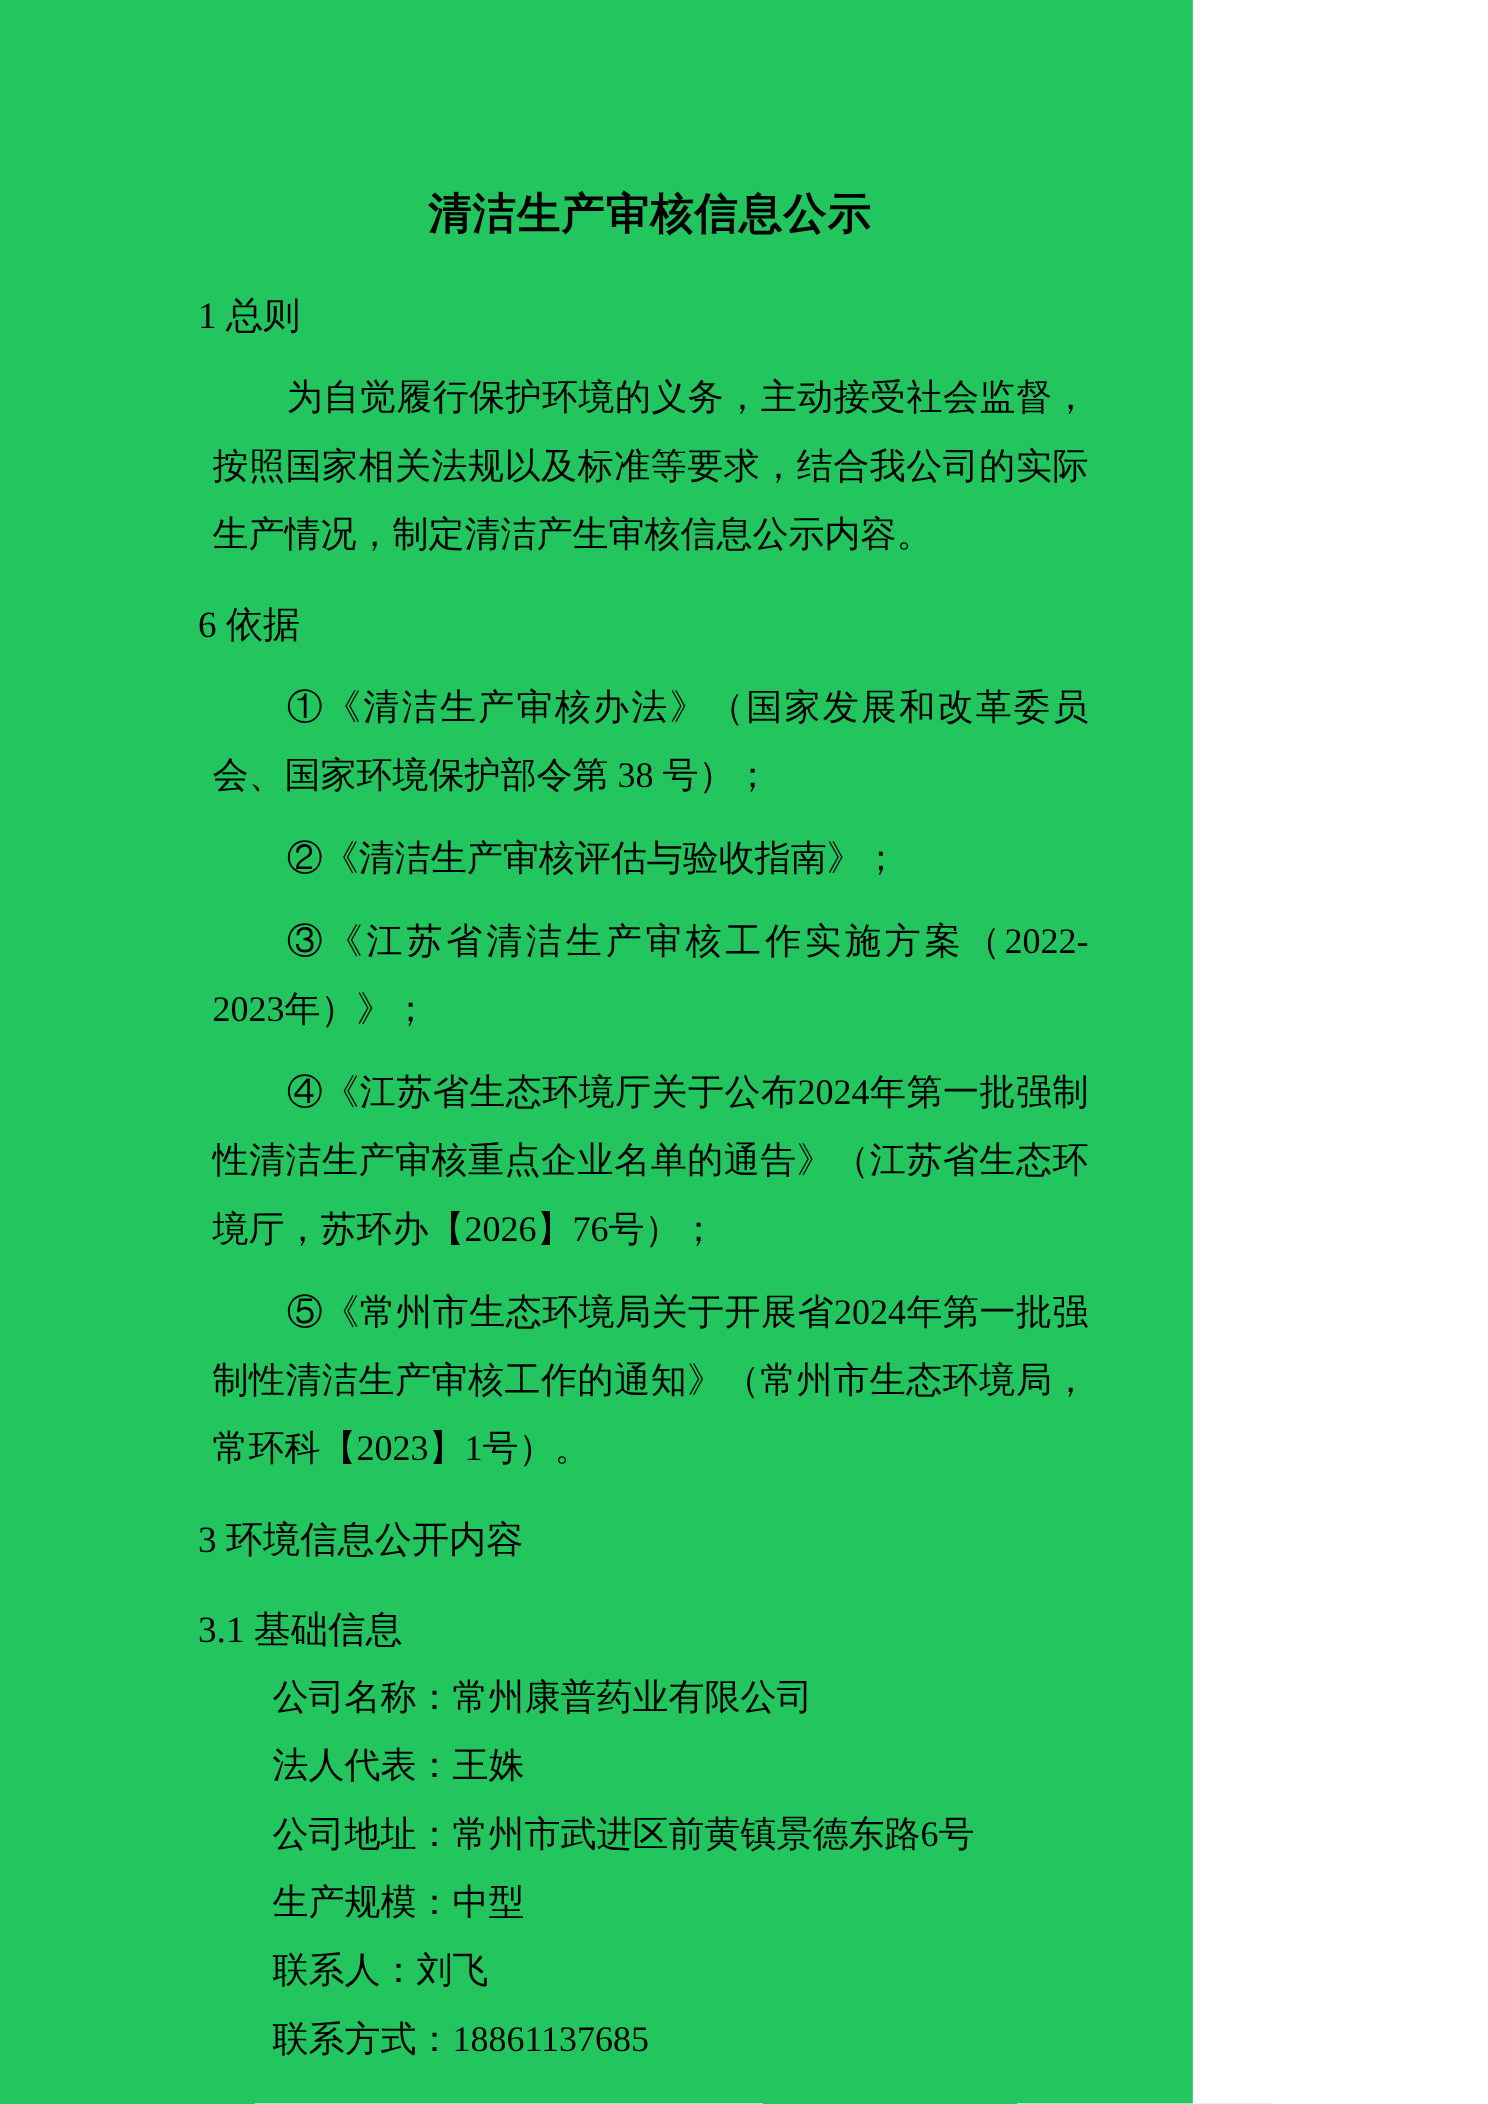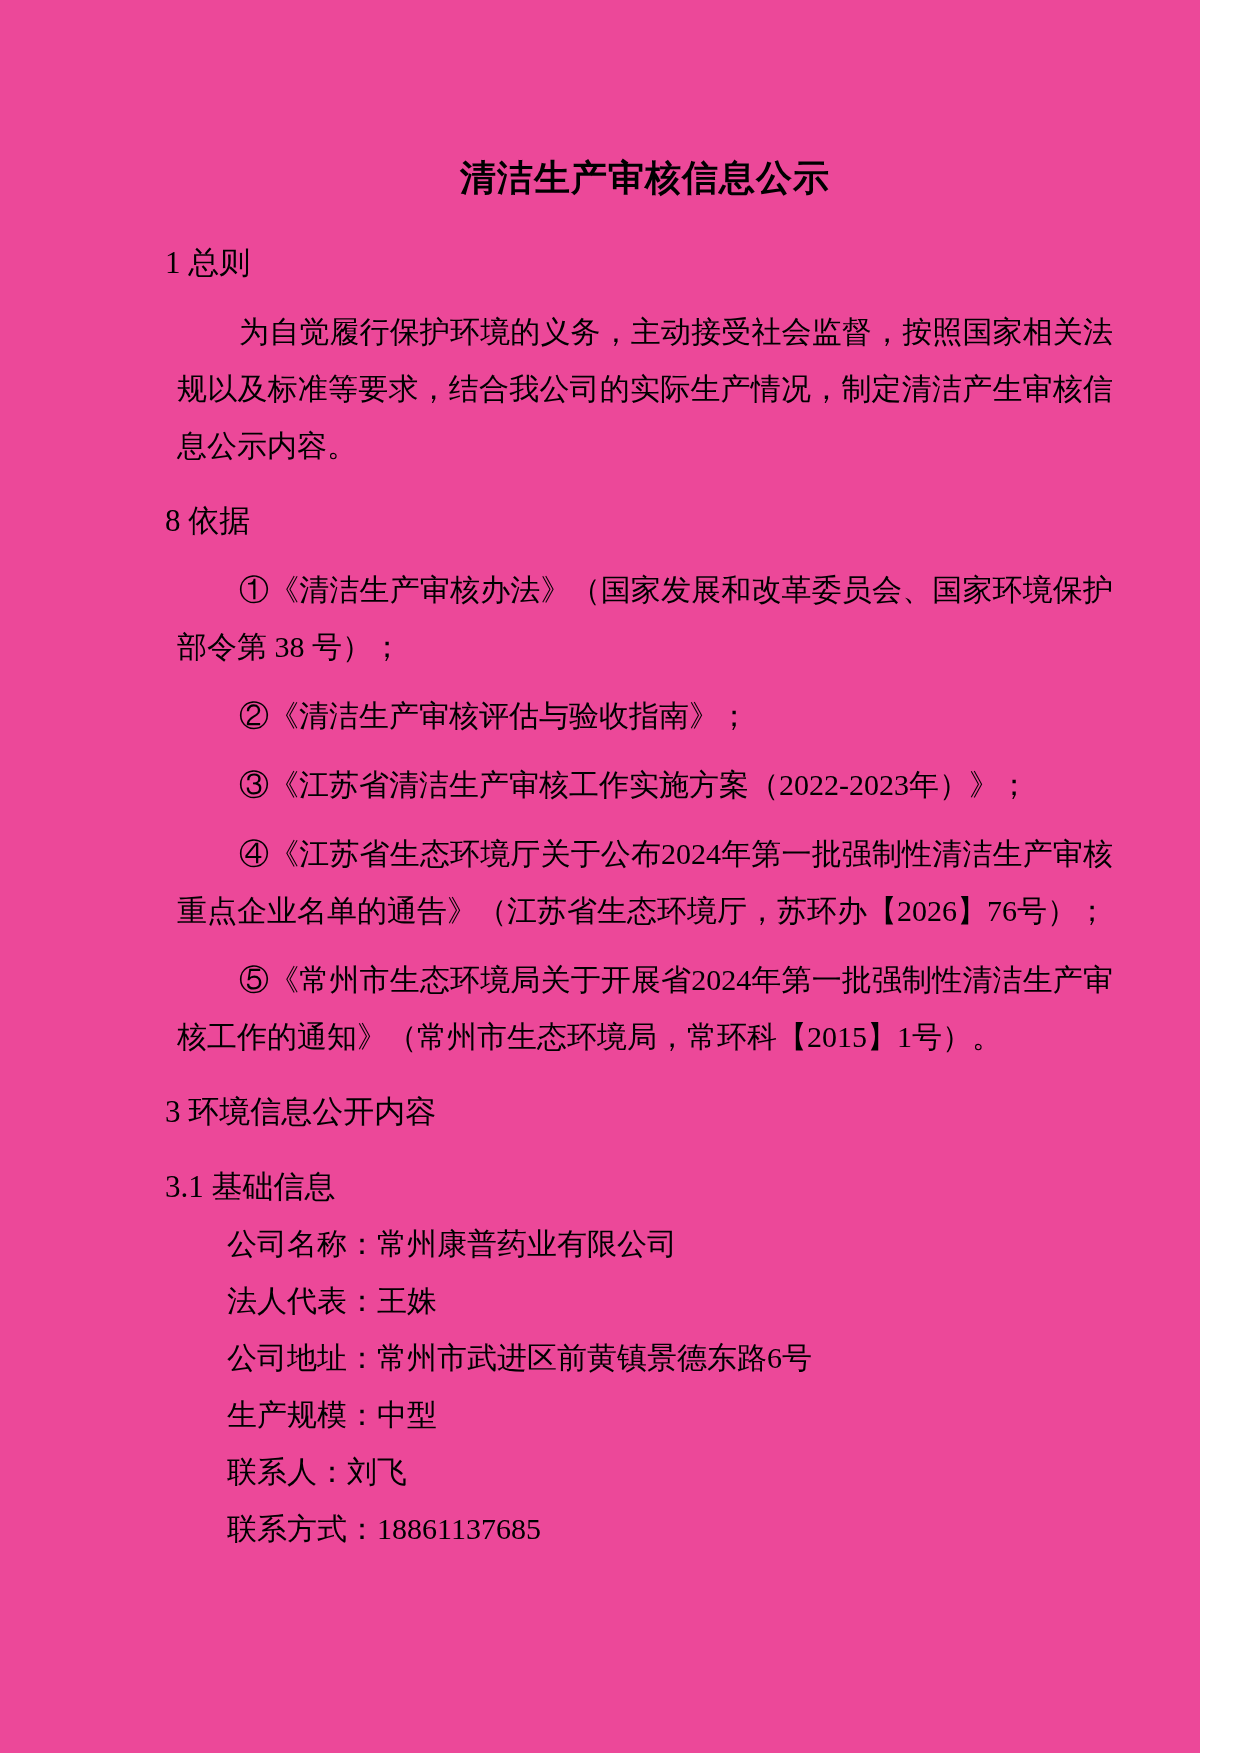--- a/index.html
+++ b/index.html
@@ -8,25 +8,25 @@
     background: #ffffff;
   }
   body {
     width: 1240px;
     height: 1753px;
     font-family: "Liberation Serif", "DejaVu Serif", serif;
     color: #000000;
   }
   .page {
     box-sizing: border-box;
-    width: 1200px;
+    width: 994px;
     height: 1753px;
     padding: 150px 75px 0 165px;
     overflow: hidden;
-    background: #ec4899;
+    background: #22c55e;
   }
   .doc-title {
     font-size: 36px;
     font-weight: bold;
     text-align: center;
     line-height: 57px;
     margin: 0 0 27px 0;
     letter-spacing: 1px;
   }
   .heading {
@@ -53,27 +53,27 @@
 <body>
 
 <div class="page">
 
   <div class="doc-title">清洁生产审核信息公示</div>
 
   <div class="heading">1 总则</div>
 
   <p class="body-para">为自觉履行保护环境的义务，主动接受社会监督，按照国家相关法规以及标准等要求，结合我公司的实际生产情况，制定清洁产生审核信息公示内容。</p>
 
-  <div class="heading">8 依据</div>
+  <div class="heading">6 依据</div>
 
   <p class="body-para">①《清洁生产审核办法》（国家发展和改革委员会、国家环境保护部令第 38 号）；</p>
   <p class="body-para">②《清洁生产审核评估与验收指南》；</p>
   <p class="body-para">③《江苏省清洁生产审核工作实施方案（2022-2023年）》；</p>
   <p class="body-para">④《江苏省生态环境厅关于公布2024年第一批强制性清洁生产审核重点企业名单的通告》（江苏省生态环境厅，苏环办【2026】76号）；</p>
-  <p class="body-para">⑤《常州市生态环境局关于开展省2024年第一批强制性清洁生产审核工作的通知》（常州市生态环境局，常环科【2015】1号）。</p>
+  <p class="body-para">⑤《常州市生态环境局关于开展省2024年第一批强制性清洁生产审核工作的通知》（常州市生态环境局，常环科【2023】1号）。</p>
 
   <div class="heading">3 环境信息公开内容</div>
 
   <div class="heading">3.1 基础信息</div>
 
   <p class="field-line"><span>公司名称：</span><span>常州康普药业有限公司</span></p>
 
   <p class="field-line"><span>法人代表：</span><span>王姝</span></p>
 
   <p class="field-line"><span>公司地址：</span><span>常州市武进区前黄镇景德东路6号</span></p>

